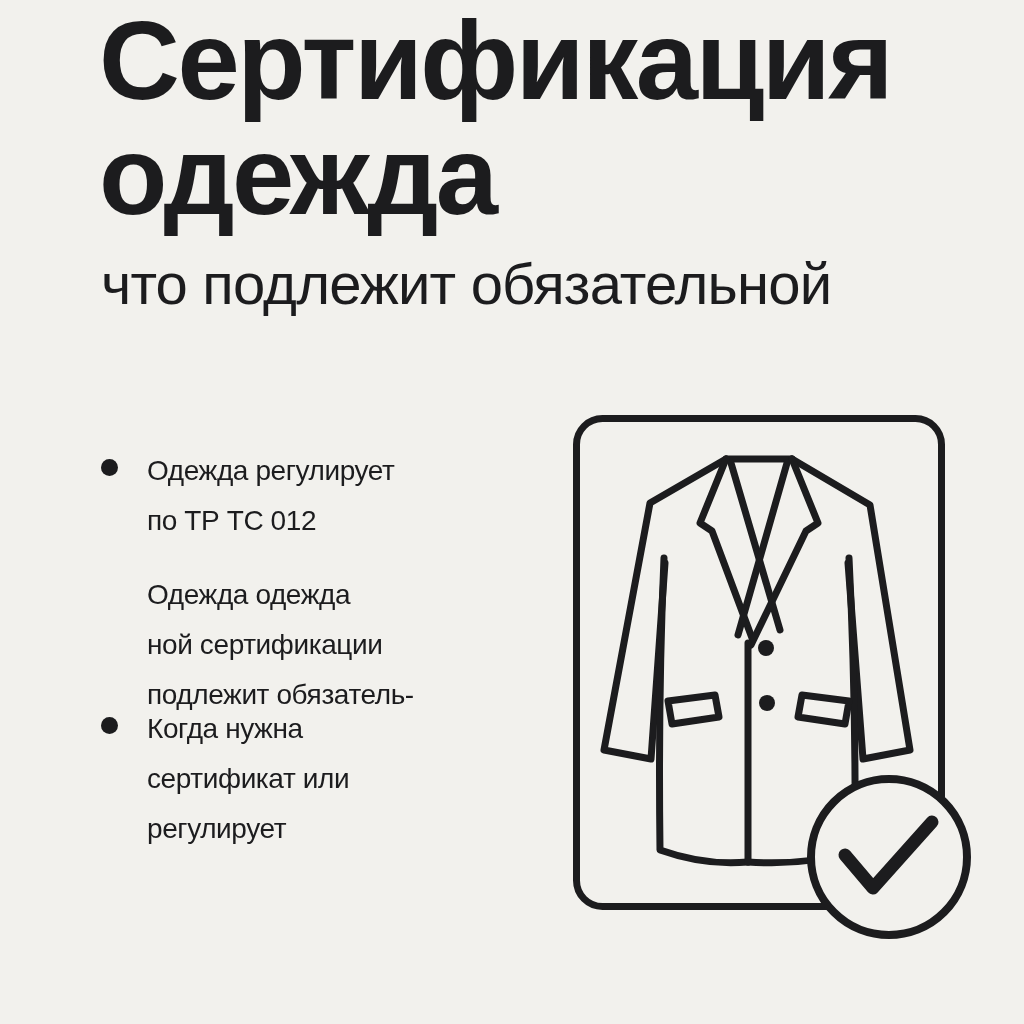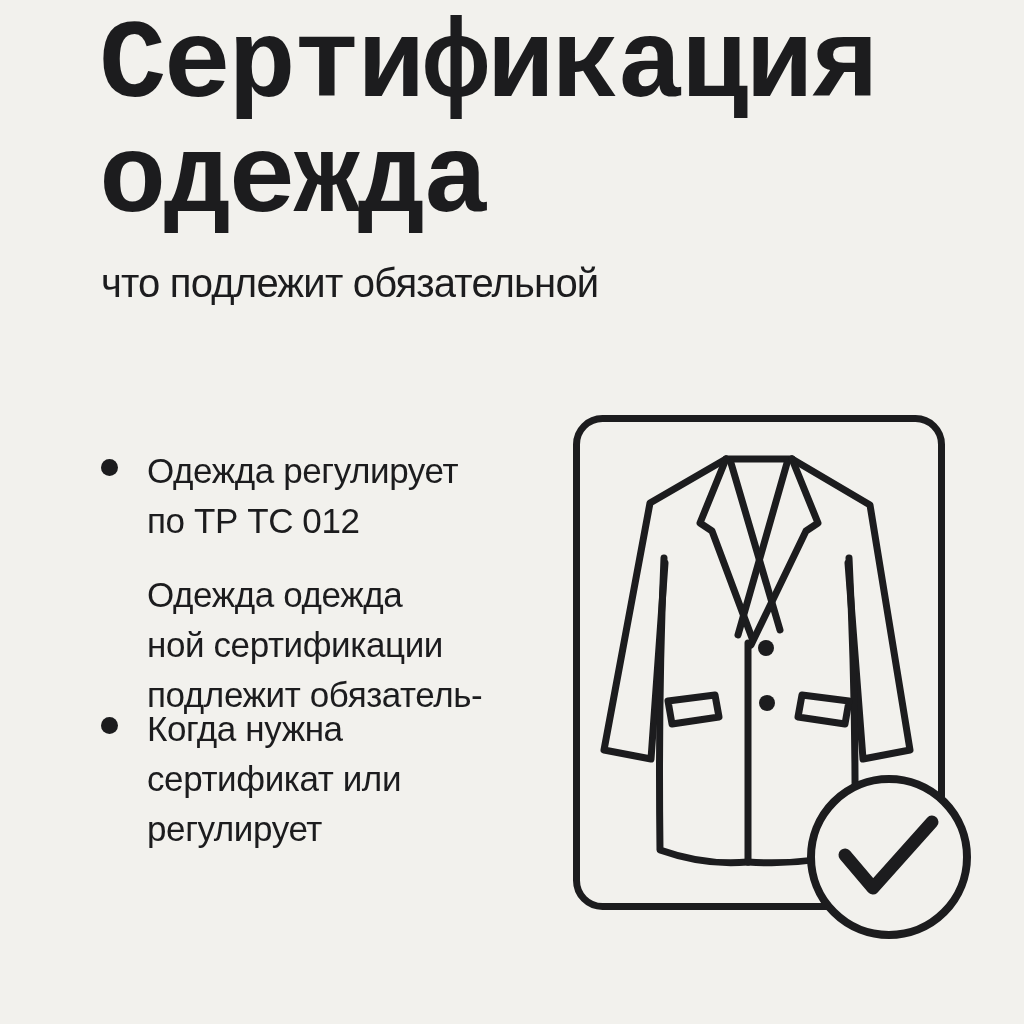--- a/index.html
+++ b/index.html
@@ -6,44 +6,43 @@
   * { margin:0; padding:0; box-sizing:border-box; }
   html,body { width:1024px; height:1024px; }
   body {
     position:relative;
     background:var(--bg);
     font-family:"Liberation Sans", sans-serif;
     color:var(--ink);
     overflow:hidden;
   }
   .title {
-    position:absolute; left:99px; top:9px;
+    position:absolute; left:99px; top:3px;
     font-size:112px; line-height:115px; font-weight:700;
     letter-spacing:-2.5px;
-    font-family:Liberation Mono, monospace;
   }
   .title span { display:block; }
   .subtitle {
     position:absolute; left:101px; top:252px;
-    font-size:40px; line-height:63px; font-weight:400;
+    font-size:58px; line-height:63px; font-weight:400;
     letter-spacing:-0.8px;
   }
   .subtitle span { display:block; }
   .bullet-group {
     position:absolute; left:101px;
     display:flex; align-items:flex-start;
   }
   .bullet-group .dot {
     width:17px; height:17px; border-radius:50%;
     background:var(--ink); margin-top:13px; flex:0 0 17px;
   }
   .bullet-group.no-dot .dot { visibility:hidden; }
   .bullet-text {
     margin-left:29px;
-    font-size:35px; line-height:50px; font-weight:400;
+    font-size:28px; line-height:50px; font-weight:400;
     letter-spacing:-0.4px;
   }
   .bullet-text div { white-space:nowrap; }
   .g1 { top:446px; }
   .g2 { top:570px; }
   .g3 { top:704px; }
   .illustration {
     position:absolute; left:555px; top:395px;
     width:430px; height:560px;
   }

